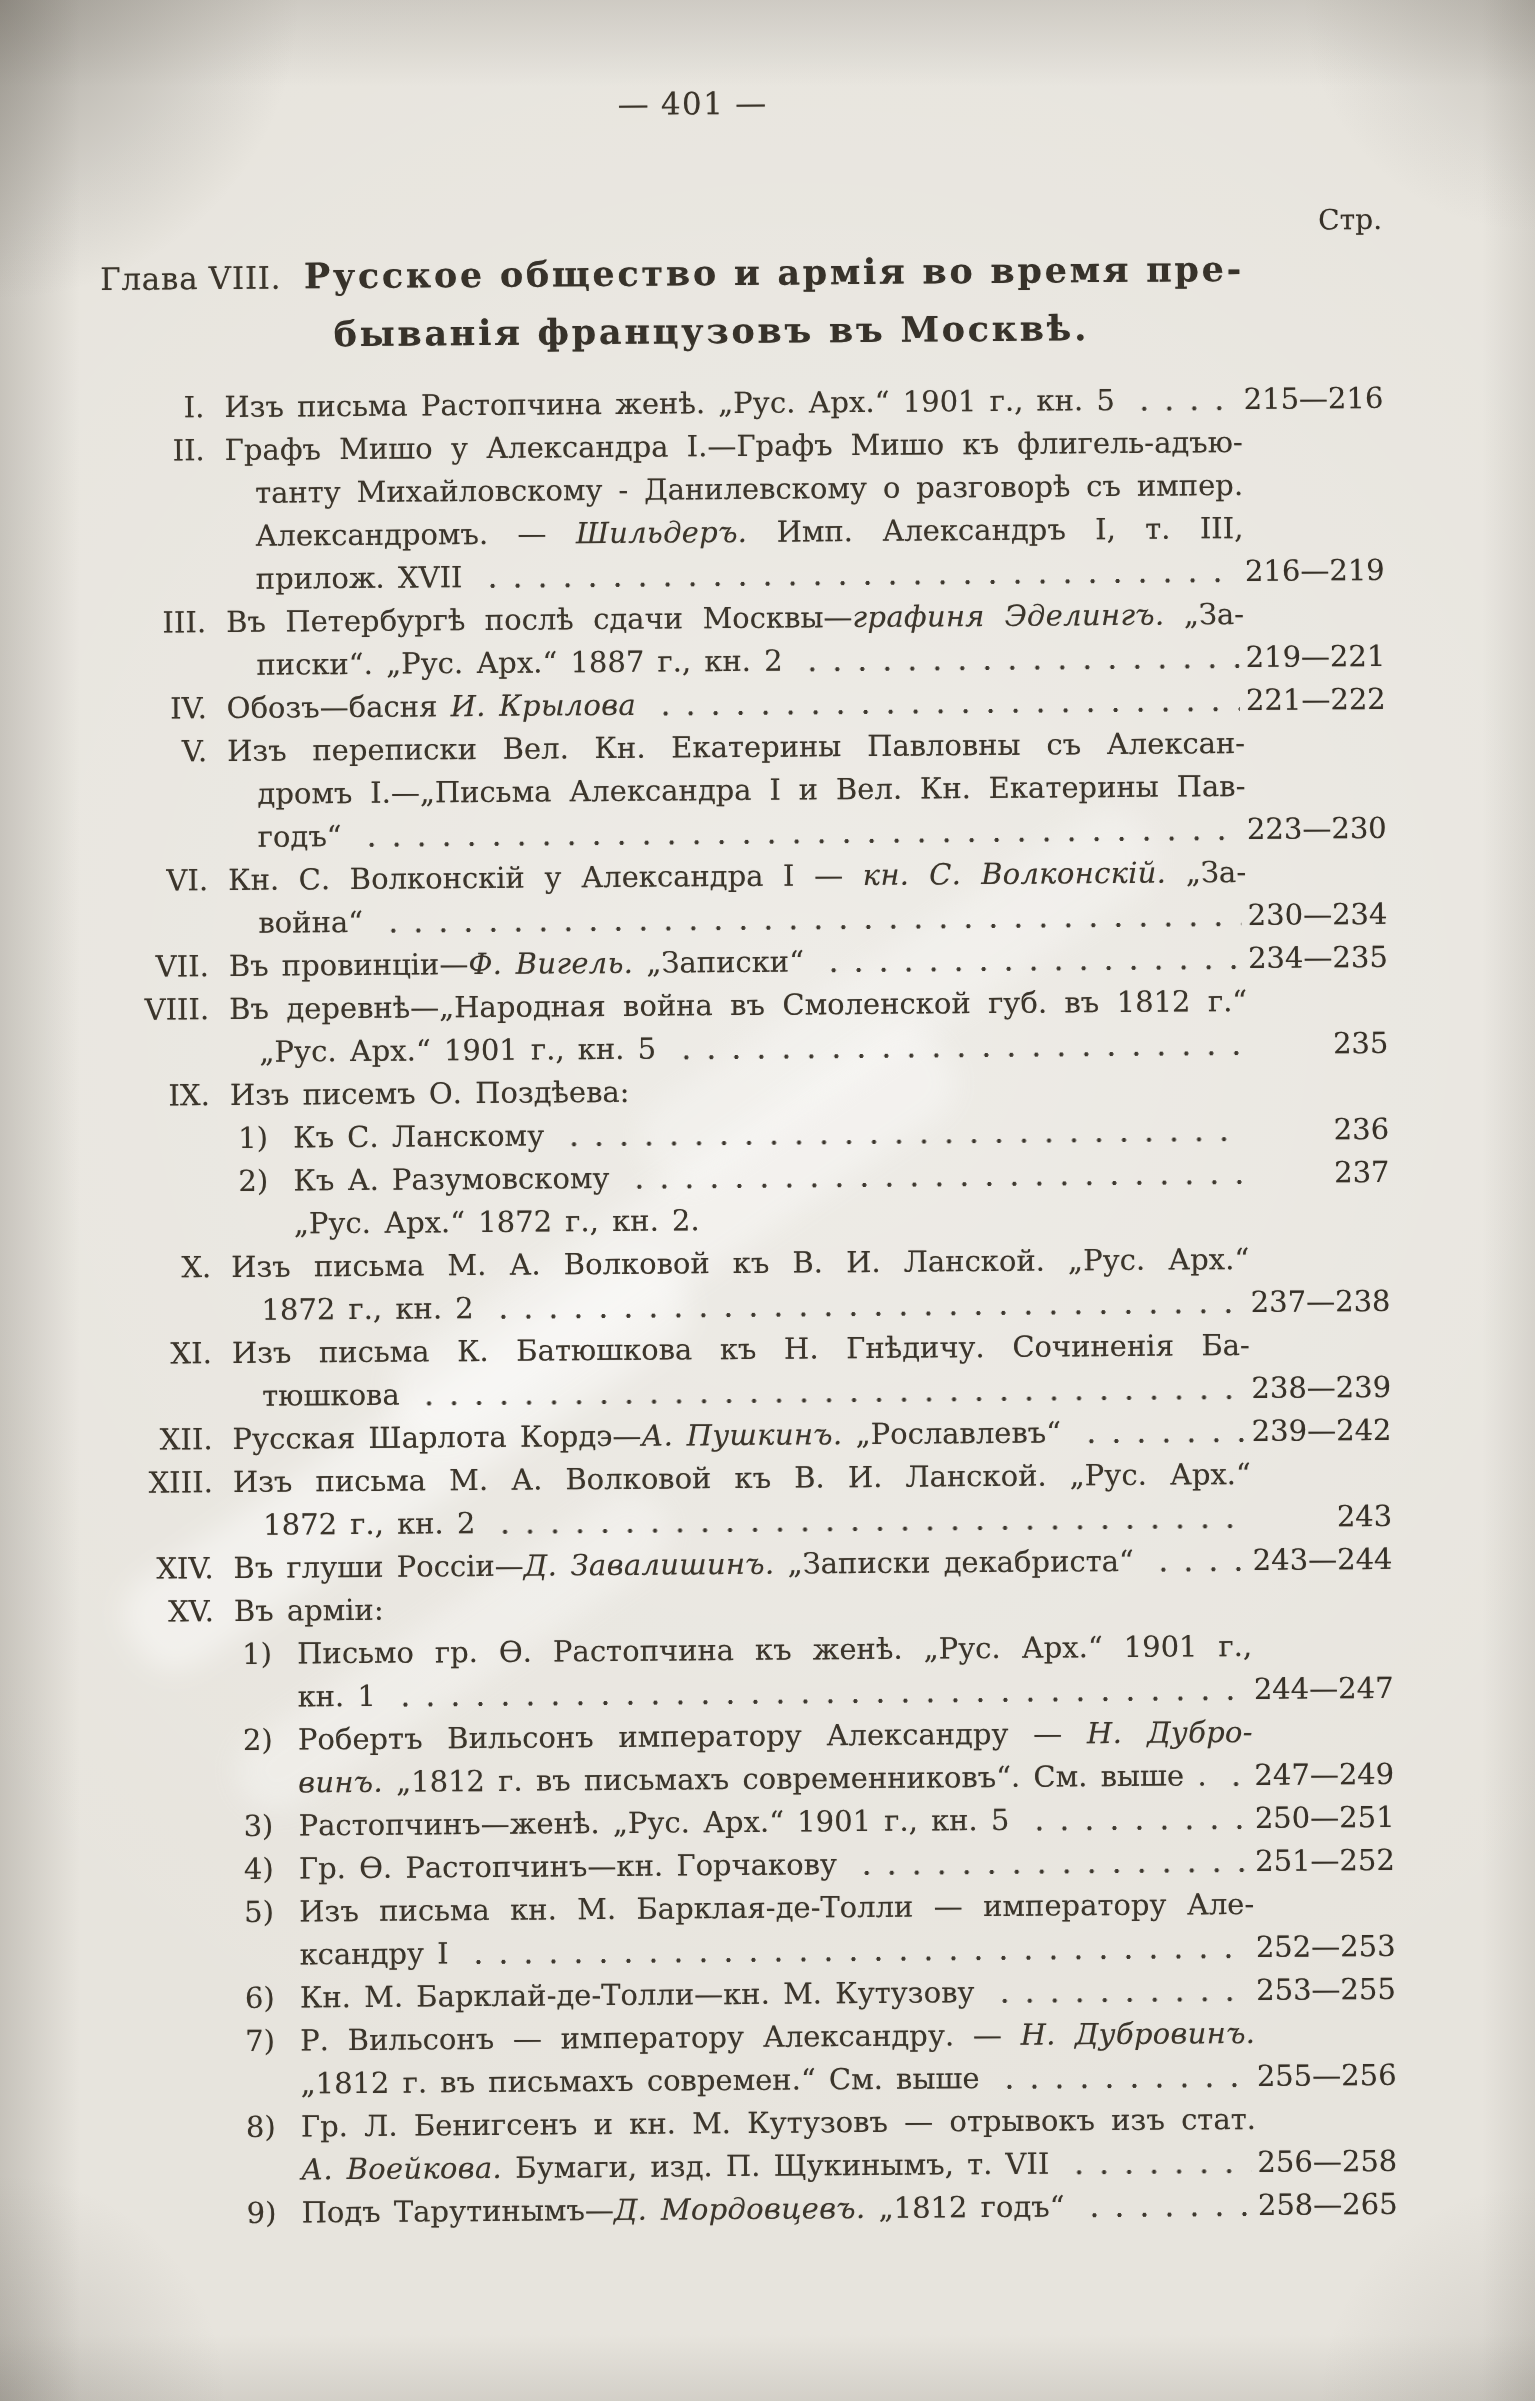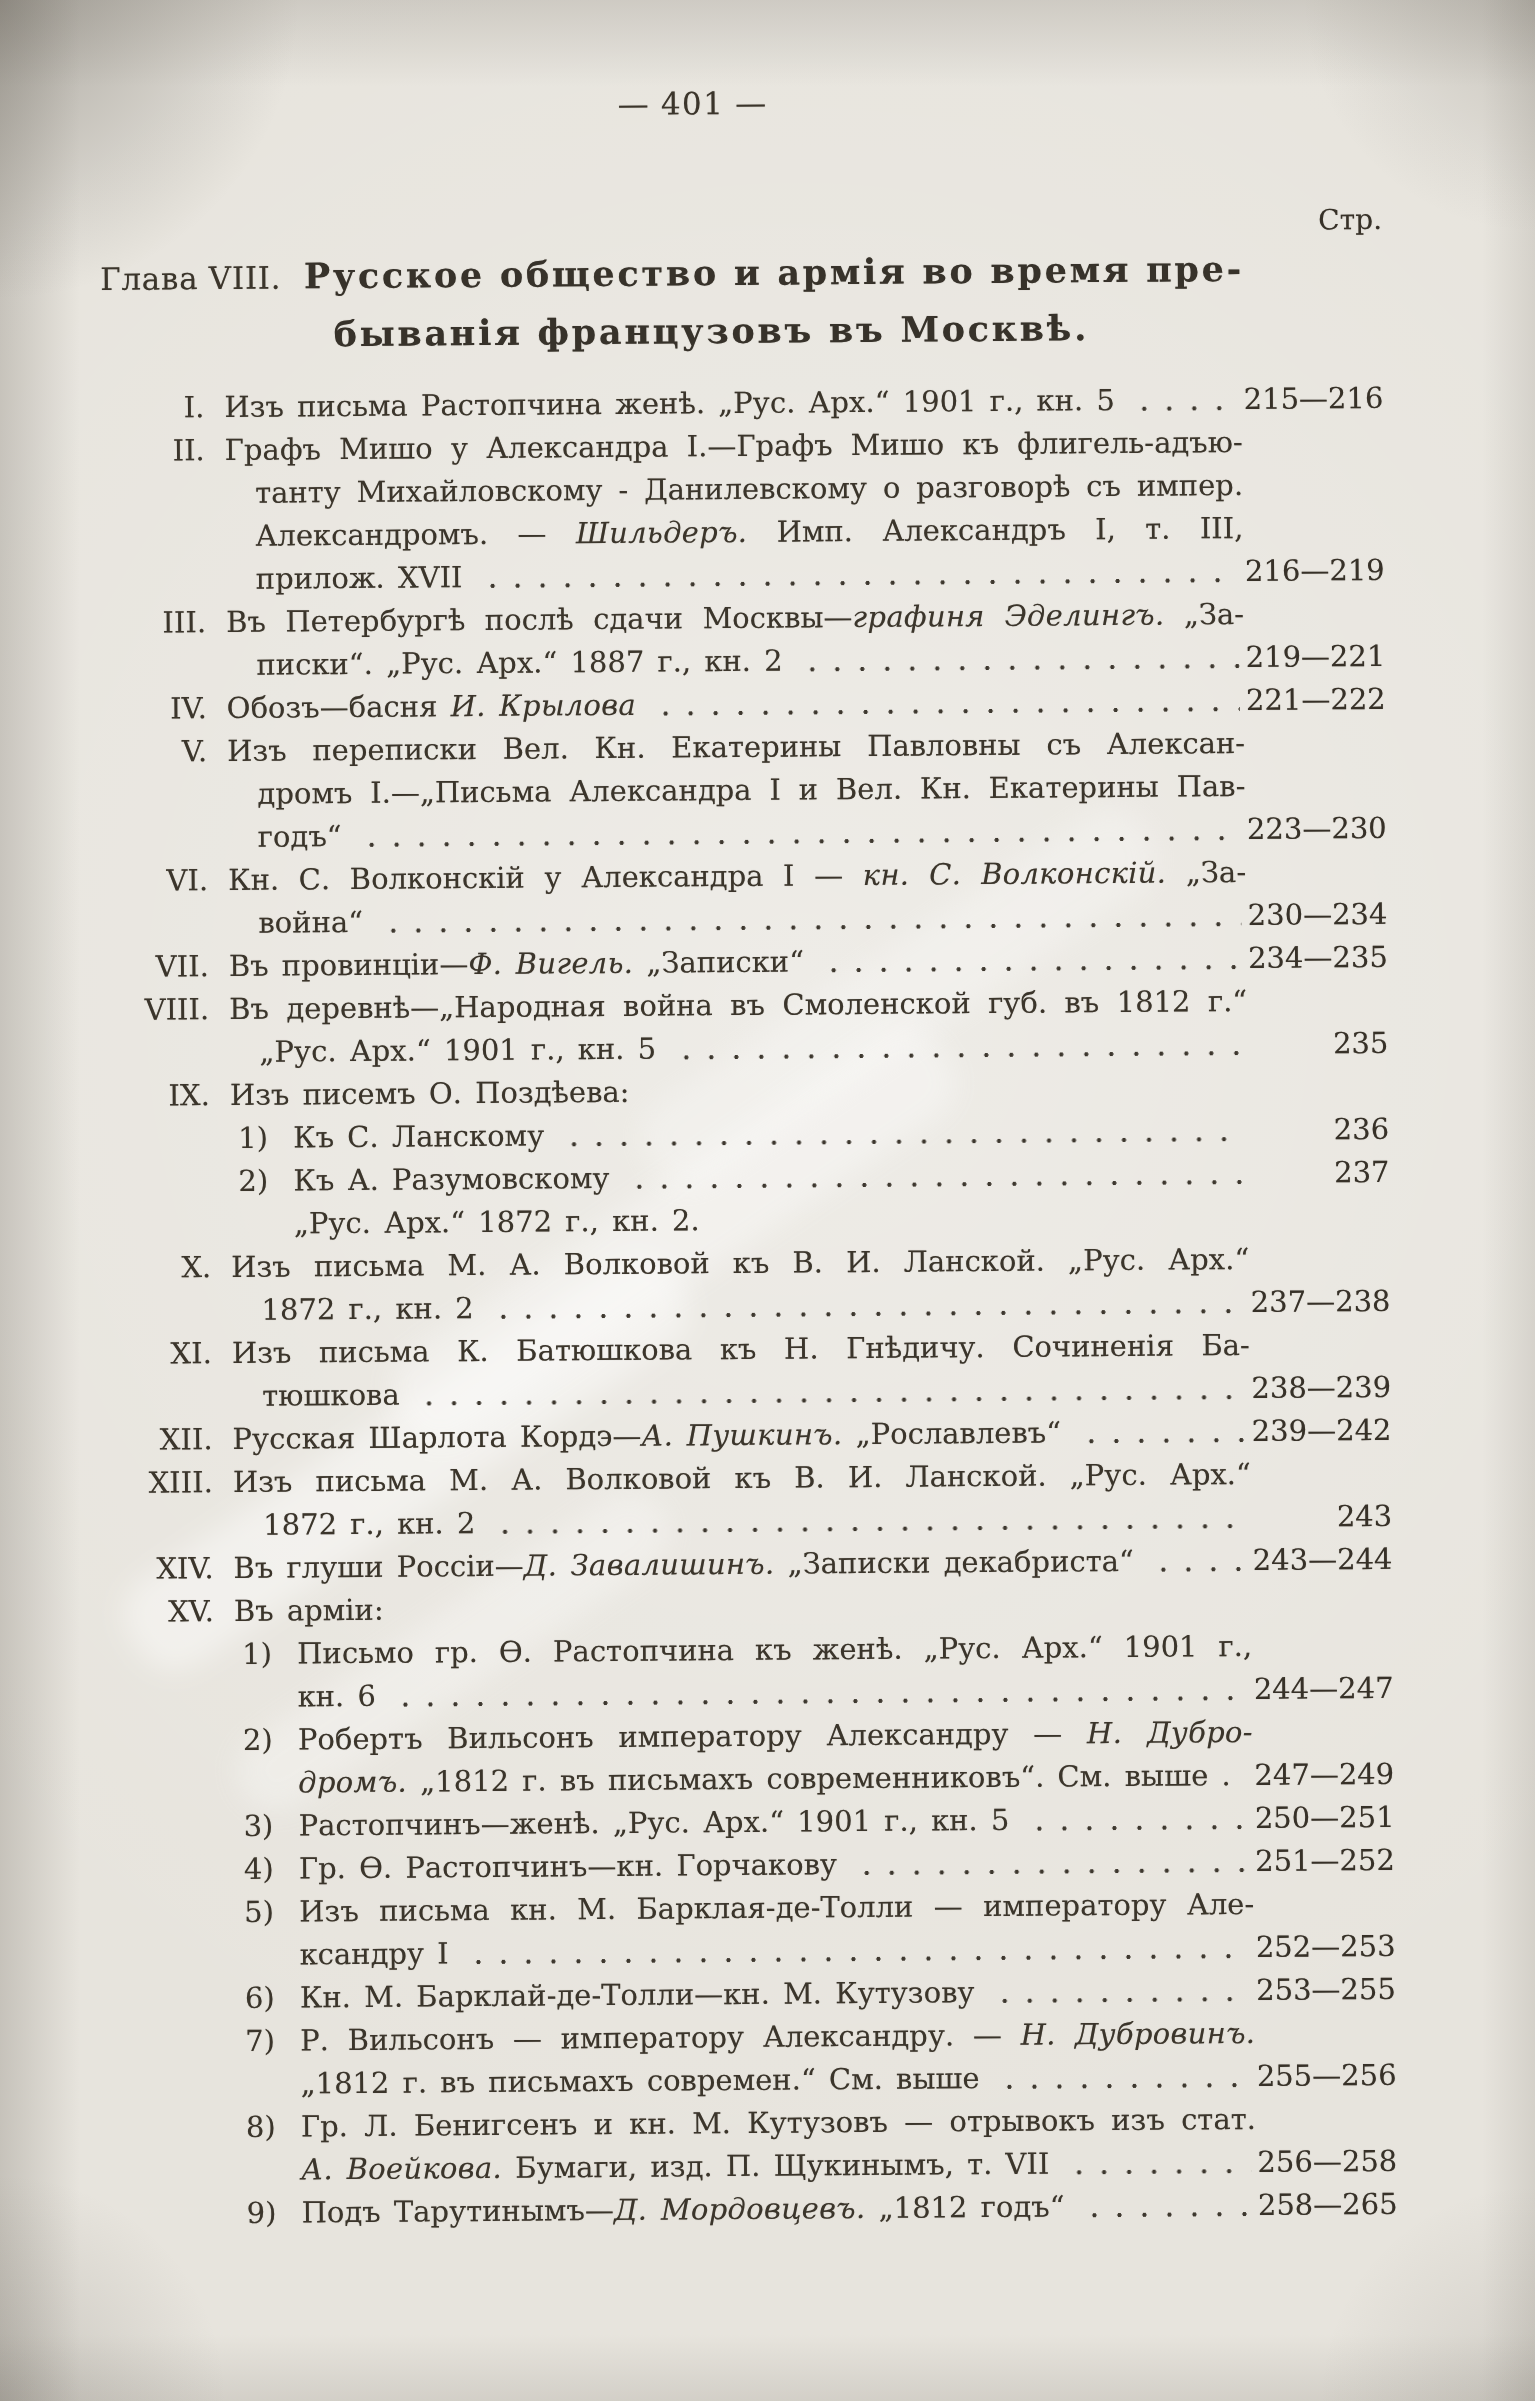--- a/index.html
+++ b/index.html
@@ -259,33 +259,33 @@
           <span class="txt"><span>Въ арміи:</span></span>
         </div>
         <div class="line t-sub">
           <span class="lbl"></span>
           <span class="slbl t-sub">1)</span>
           <span class="txt just"><span>Письмо гр. Ѳ. Растопчина къ женѣ. „Рус. Арх.“ 1901 г.,</span></span>
         </div>
         <div class="line t-subcont">
           <span class="lbl"></span>
           <span class="slbl t-subcont"></span>
-          <span class="txt"><span>кн. 6</span></span>
+          <span class="txt"><span>кн. 1</span></span>
           <span class="leader"></span>
           <span class="pg">244—247</span>
         </div>
         <div class="line t-sub">
           <span class="lbl"></span>
           <span class="slbl t-sub">2)</span>
           <span class="txt just"><span>Робертъ Вильсонъ императору Александру — </span><span class="it">Н. Дубро-</span></span>
         </div>
         <div class="line t-subcont">
           <span class="lbl"></span>
           <span class="slbl t-subcont"></span>
-          <span class="txt"><span class="it">дромъ.</span><span> „1812 г. въ письмахъ современниковъ“. См. выше .</span></span>
+          <span class="txt"><span class="it">винъ.</span><span> „1812 г. въ письмахъ современниковъ“. См. выше .</span></span>
           <span class="leader"></span>
           <span class="pg">247—249</span>
         </div>
         <div class="line t-sub">
           <span class="lbl"></span>
           <span class="slbl t-sub">3)</span>
           <span class="txt"><span>Растопчинъ—женѣ. „Рус. Арх.“ 1901 г., кн. 5</span></span>
           <span class="leader"></span>
           <span class="pg">250—251</span>
         </div>

